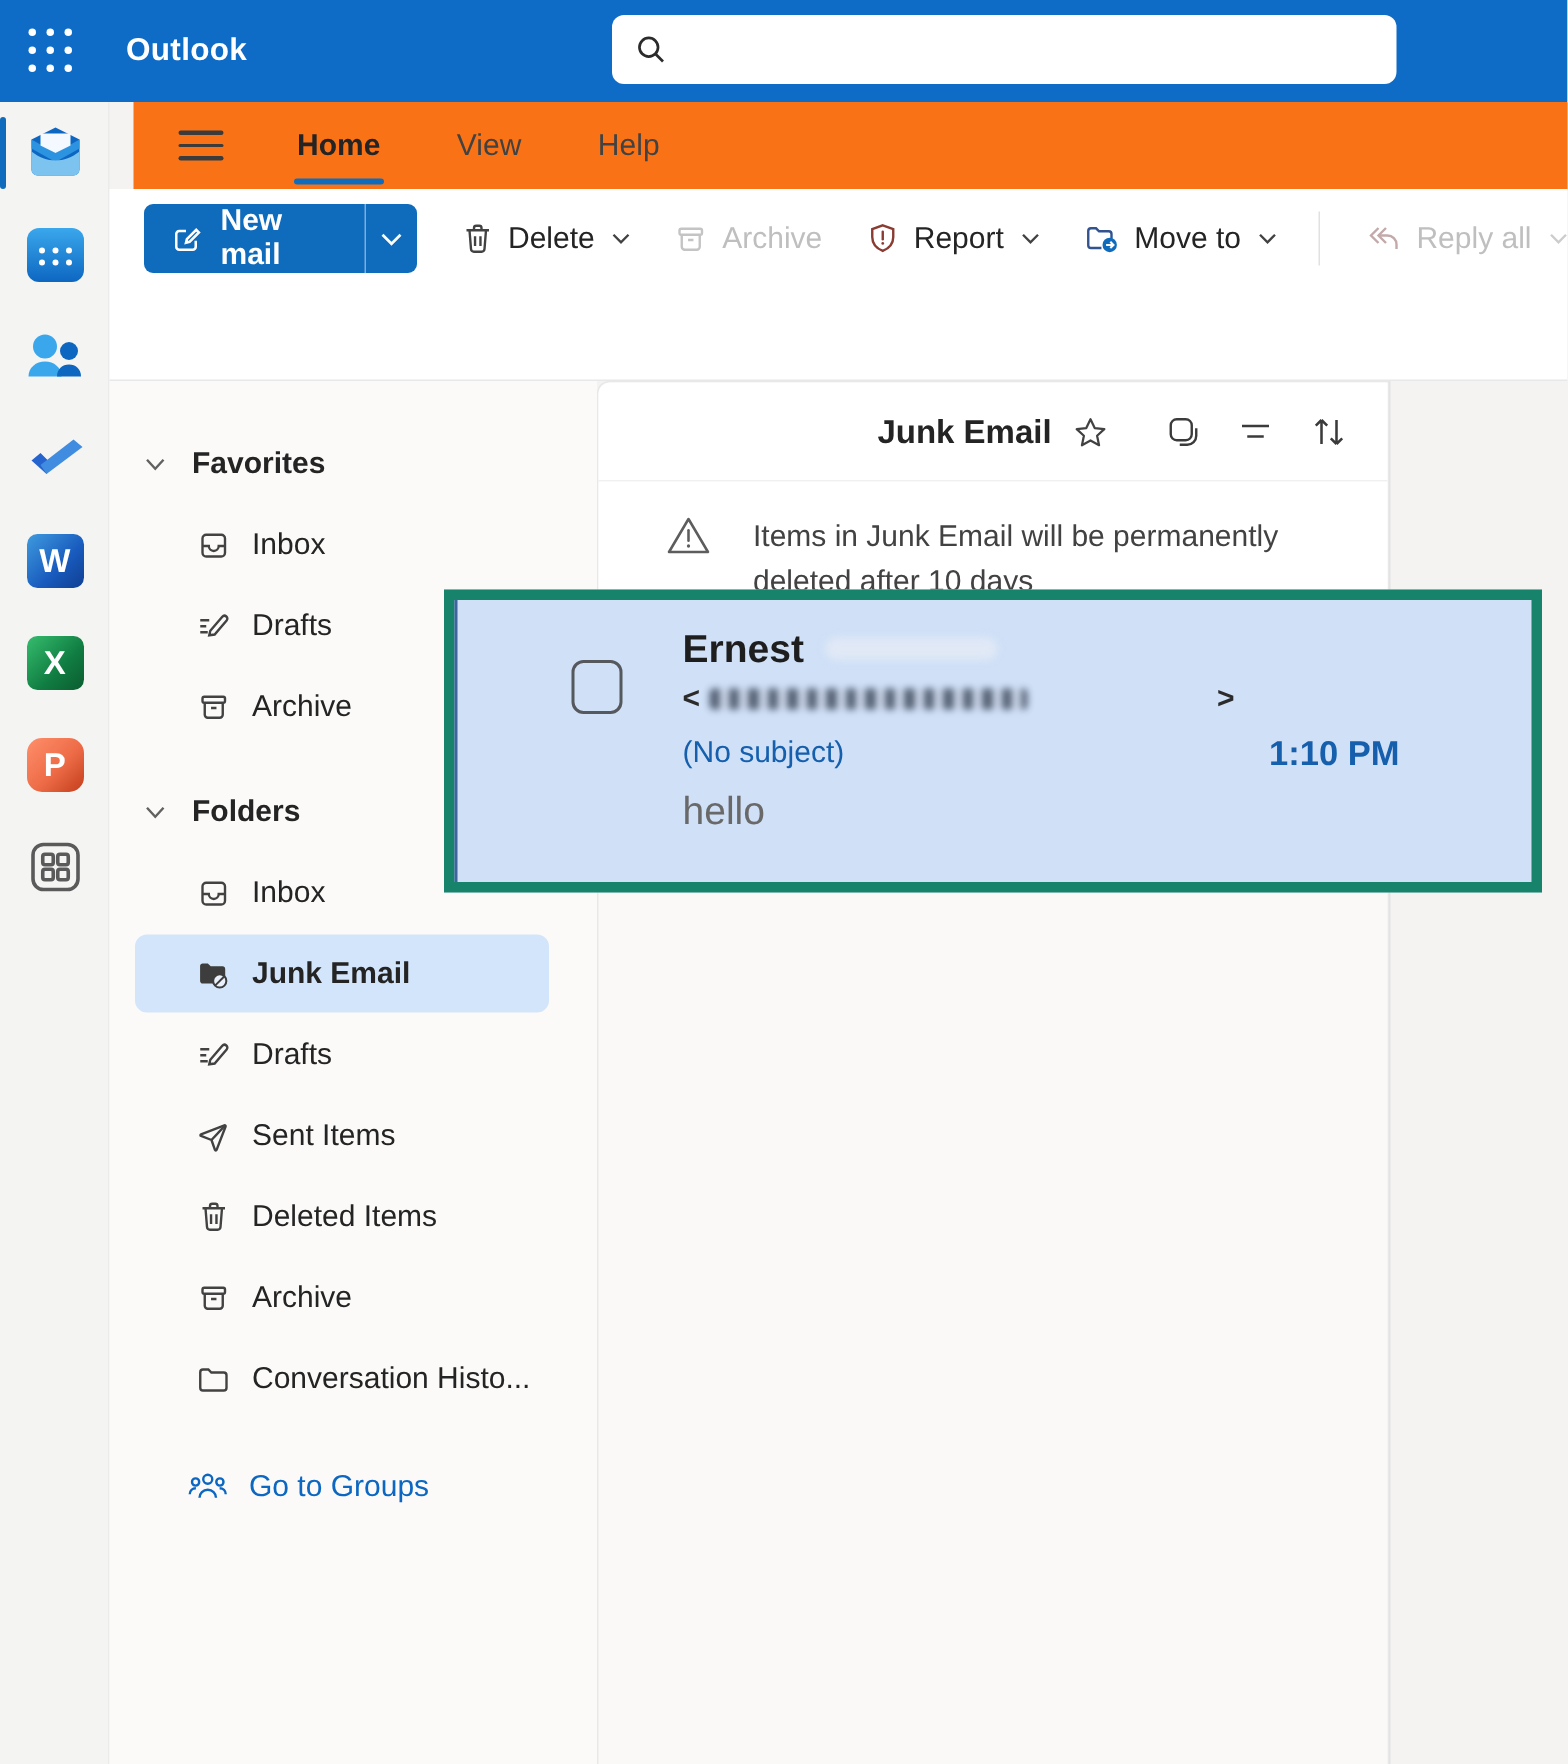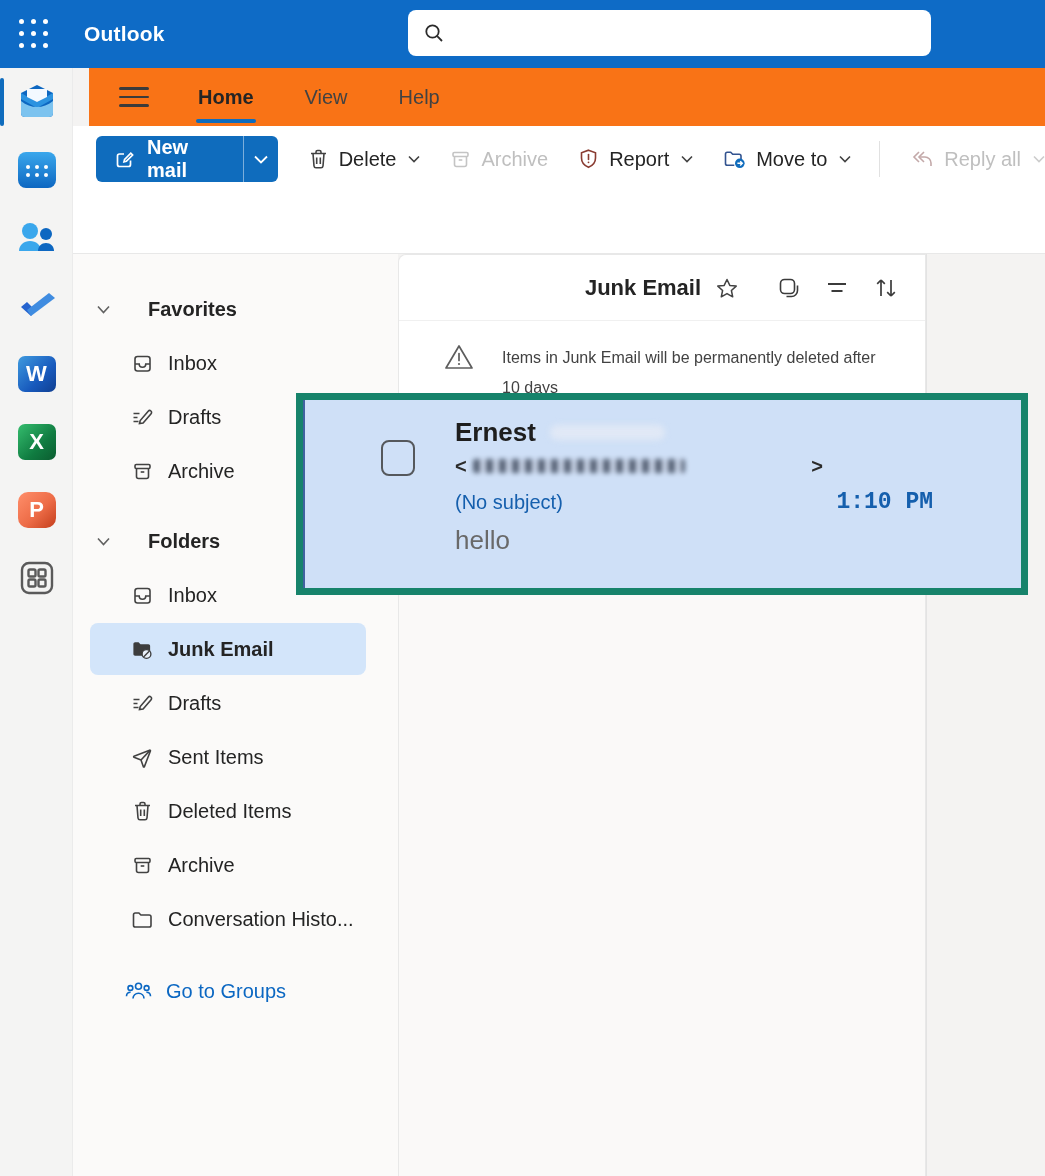--- a/index.html
+++ b/index.html
@@ -66,21 +66,21 @@
     border-left:1px solid rgba(255,255,255,.45); }
   .tbtn { display:flex; align-items:center; gap:10px; font-size:20px; color:#242424;
     margin-left:30px; cursor:pointer; white-space:nowrap; }
   .tbtn .chev { margin-left:2px; }
   .tbtn.disabled { color:#bfbfbf; cursor:default; }
   .vdiv { width:1px; height:36px; background:#e1e1e1; margin-left:28px; }
 
   
   .folders { position:absolute; left:0; top:186px; width:325px; height:922px;
     background:#fbfaf9; }
-  .sect-head { display:flex; align-items:center; height:54px; cursor:pointer;gap:20px; }
+  .sect-head { display:flex; align-items:center; height:54px; cursor:pointer; }
   .sect-head .chev { margin-left:24px; color:#616161; }
   .sect-head .lbl { margin-left:18px; font-size:20px; font-weight:bold; color:#242424; }
   .f-item { position:relative; display:flex; align-items:center; height:54px;
     padding-left:58px; cursor:pointer; font-size:20px; color:#242424; }
   .f-item .ic { width:22px; height:22px; display:flex; align-items:center;
     justify-content:center; color:#424242; }
   .f-item .lbl { margin-left:15px; white-space:nowrap; }
   .f-item.selected::before { content:""; position:absolute; left:17px; right:32px;
     top:1px; bottom:1px; background:#d3e5fa; border-radius:8px; }
   .f-item.selected .ic,.f-item.selected .lbl { position:relative; }
@@ -98,21 +98,21 @@
   .list-title-wrap { position:absolute; left:0; right:0; top:0; height:66px;
     display:flex; align-items:center; justify-content:center; gap:14px; }
   .list-title { font-size:22px; font-weight:bold; color:#242424; }
   .head-icons { position:absolute; right:26px; top:0; height:66px; display:flex;
     align-items:center; gap:24px; color:#3b3b3b; }
   .head-icons .hic { cursor:pointer; display:flex; align-items:center; }
 
   .banner { display:flex; background:#fff; border-bottom:1px solid #f0f0f0;
     padding:22px 0 24px 0; }
   .banner .tri { margin-left:45px; color:#5d5d5d; flex:0 0 auto; }
-  .banner .txt { margin-left:28px; width:380px; font-size:16px; line-height:30px;
+  .banner .txt { margin-left:28px; width:380px; font-size:20px; line-height:30px;
     color:#424242; }
   .group-row { display:flex; align-items:center; height:48px; cursor:pointer; }
   .group-row .chev { margin-left:64px; color:#424242; }
   .group-row .lbl { margin-left:25px; font-size:20px; font-weight:bold; color:#242424; }
 
   .readingpane { position:absolute; left:853px; top:186px; width:119px; height:922px;
     background:#f4f3f2; border-left:1px solid #e3e3e3; }
 
   
   .email-card { position:absolute; left:296px; top:393px; width:732px; height:202px;
@@ -128,21 +128,21 @@
     background:rgba(225,233,246,.95); filter:blur(3px); }
   .e-line2 { display:flex; align-items:center; height:32px; width:368px;
     font-size:20px; color:#2b2b2b; font-weight:bold; }
   .blur-addr { width:212px; height:14px; margin-left:6px; border-radius:3px;
     background:repeating-linear-gradient(90deg,#3f4a5d 0 7px,#cfd9ec 7px 13px);
     filter:blur(2.6px); opacity:.85; }
   .e-line2 .close-b { margin-left:auto; }
   .e-line3 { display:flex; align-items:center; justify-content:space-between;
     height:40px; padding-right:74px; }
   .e-subject { font-size:20px; color:#155fad; }
-  .e-time { font-size:23px; font-weight:bold; color:#155fad;font-family:Liberation Mono, monospace; }
+  .e-time { font-size:23px; font-weight:bold; color:#155fad; }
   .e-line4 { height:36px; font-size:26px; color:#696969; display:flex; align-items:center; }
 
   svg { display:block; }
 </style>
 </head>
 <body>
 
 <div class="root">
 
   <div class="topbar">

